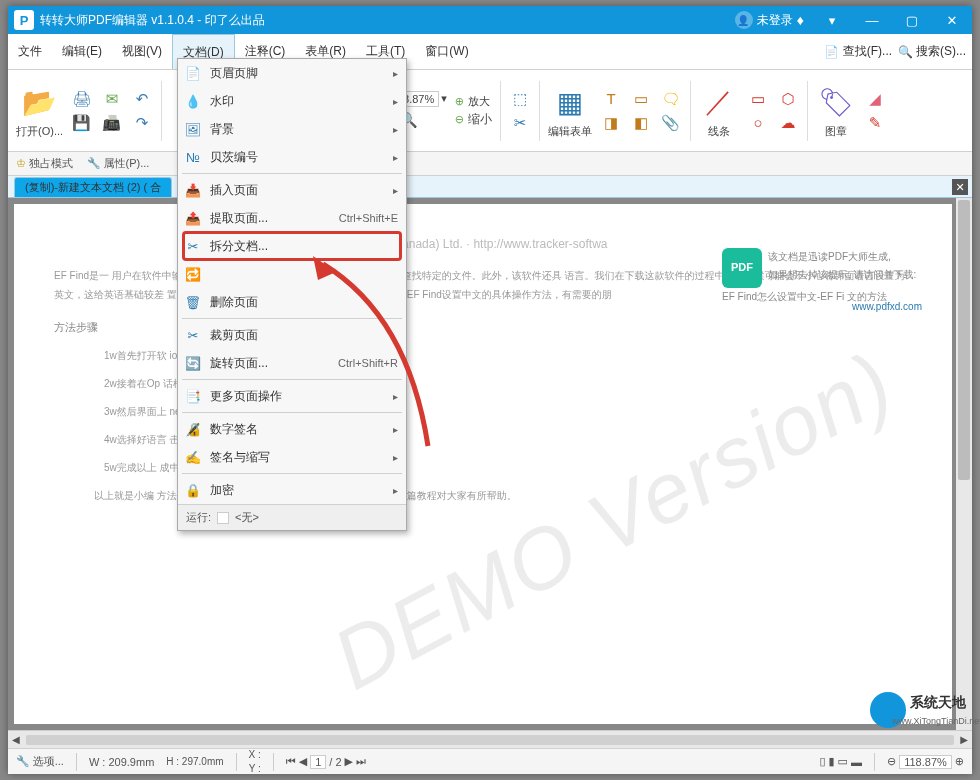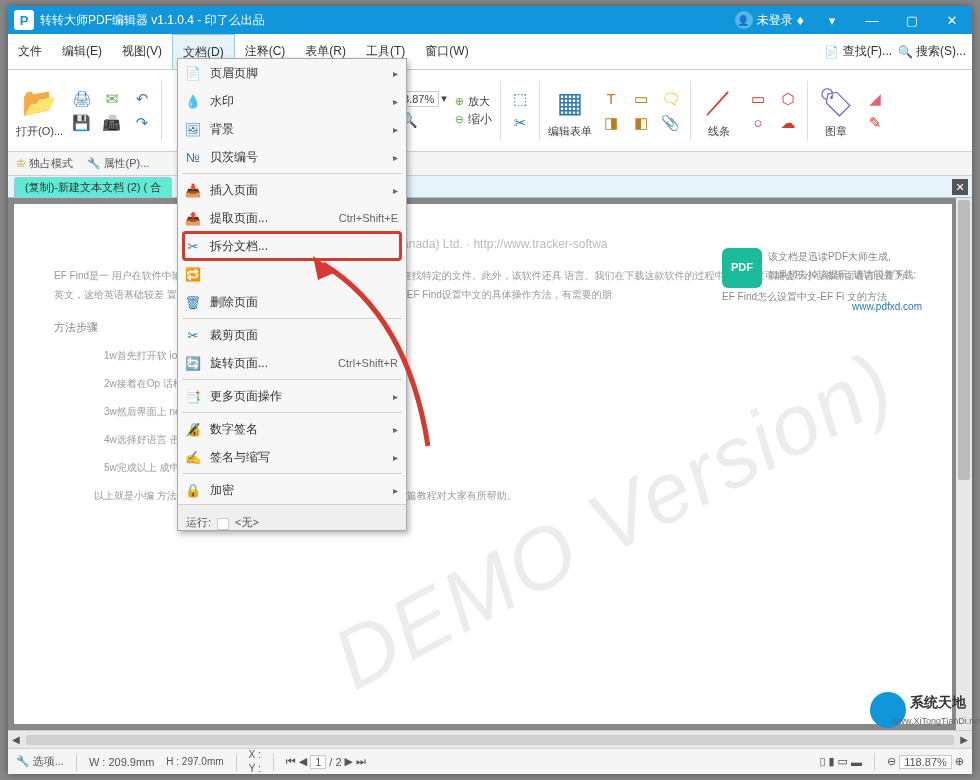--- a/index.html
+++ b/index.html
@@ -34,21 +34,21 @@
 .ribbon-sep { width: 1px; height: 60px; background: #ddd; }
 .zoom-box { display: flex; align-items: center; gap: 2px; }
 .zoom-val { border: 1px solid #ccc; padding: 1px 4px; font-size: 11px; background: #fff; }
 
 
 .propbar { background: #f5f5f5; height: 24px; border-bottom: 1px solid #d0d0d0; display: flex; align-items: center; padding: 0 8px; gap: 14px; font-size: 11px; color: #555; }
 .propbtn { display: flex; align-items: center; gap: 3px; }
 
 
 .tabbar { background: #e6f3fb; height: 22px; border-bottom: 1px solid #9cc8e0; display: flex; align-items: center; padding-left: 6px; font-size: 11px; color: #333; position: relative; }
-.tabbar .tab { background: #5eead4; border: 1px solid #9cc8e0; border-bottom: none; padding: 2px 10px; border-radius: 3px 3px 0 0; }
+.tabbar .tab { background: #0ea5e9; border: 1px solid #9cc8e0; border-bottom: none; padding: 2px 10px; border-radius: 3px 3px 0 0; }
 .tabbar .tab-close { position: absolute; right: 4px; top: 3px; width: 16px; height: 16px; background: #555; color: #fff; display: flex; align-items: center; justify-content: center; font-size: 11px; }
 
 
 .doc-area { flex: 1; background: #888; position: relative; overflow: hidden; }
 .page { position: absolute; left: 6px; top: 6px; right: 20px; bottom: 6px; background: #fff; padding: 30px 40px; font-size: 11px; color: #999; line-height: 1.8; overflow: hidden; }
 .page .wm { position: absolute; right: 30px; top: 240px; font-size: 85px; color: rgba(180,180,180,0.25); transform: rotate(-28deg); transform-origin: center; letter-spacing: 2px; pointer-events: none; font-style: italic; }
 .page .hdr { text-align: center; color: #bbb; font-size: 12px; margin-bottom: 8px; }
 .page .side-note { position: absolute; right: 30px; top: 44px; width: 200px; font-size: 10px; color: #888; text-align: left; }
 .page .side-note .pdf-badge { width: 40px; height: 40px; background: #1abc9c; color: #fff; border-radius: 6px; display: flex; align-items: center; justify-content: center; font-weight: bold; font-size: 11px; float: left; margin-right: 6px; }
 .page .side-note a { color: #2a7ab0; }
@@ -73,21 +73,21 @@
 .corner-wm .txt2 { position: absolute; left: 30px; top: 30px; font-size: 9px; color: #666; }
 
 
 .dropdown { position: absolute; left: 169px; top: 52px; width: 230px; background: #f7f7f7; border: 1px solid #aaa; box-shadow: 2px 3px 6px rgba(0,0,0,0.3); font-size: 12px; color: #333; z-index: 100; }
 .dropdown .dd-item { display: flex; align-items: center; height: 28px; padding: 0 8px 0 6px; gap: 8px; position: relative; }
 .dropdown .dd-icon { width: 18px; height: 18px; display: flex; align-items: center; justify-content: center; font-size: 13px; color: #2a7ab0; }
 .dropdown .dd-label { flex: 1; }
 .dropdown .dd-arrow { color: #666; font-size: 10px; }
 .dropdown .dd-short { color: #666; font-size: 11px; }
 .dropdown .dd-sep { height: 1px; background: #d0d0d0; margin: 2px 4px; }
-.dropdown .dd-footer { height: 26px; display: flex; align-items: flex-end; padding: 0 8px; gap: 6px; border-top: 1px solid #d0d0d0; background: #efefef; font-size: 11px; color: #555; }
+.dropdown .dd-footer { height: 26px; display: flex; align-items: center; padding: 0 8px; gap: 6px; border-top: 1px solid #d0d0d0; background: #efefef; font-size: 11px; color: #555; }
 .dropdown .highlight-box { position: absolute; left: 4px; right: 4px; top: 172px; height: 30px; border: 3px solid #d43a2f; border-radius: 4px; pointer-events: none; }
 
 
 .red-arrow { position: absolute; left: 300px; top: 250px; width: 140px; height: 200px; pointer-events: none; z-index: 101; }
 </style>
 </head>
 <body>
 
 <div class="app">
 

